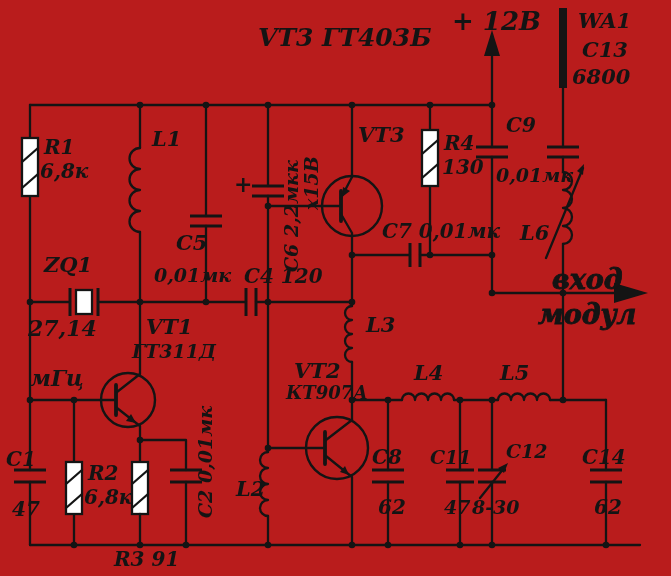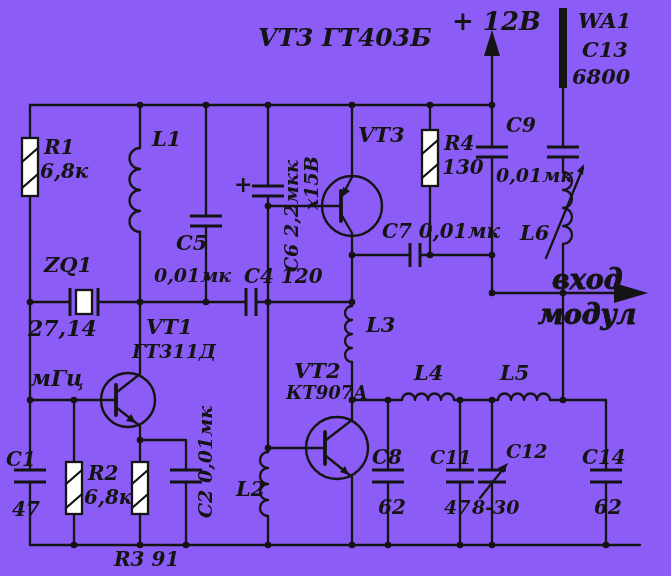--- a/index.html
+++ b/index.html
@@ -1,16 +1,16 @@
 <!DOCTYPE html>
 <html><head>
 <meta charset="utf-8">
 <style>
   html,body{margin:0;padding:0;background:#ffffff;}
-  .page{width:671px;height:576px;background:#8b5cf6;position:relative;overflow:hidden;}
+  .page{width:671px;height:576px;background:#b91c1c;position:relative;overflow:hidden;}
   svg{display:block;}
   .wire{stroke:#141414;stroke-width:2.3;fill:none;stroke-linecap:round;stroke-linejoin:round;}
   .plate{stroke:#141414;stroke-width:3;fill:none;stroke-linecap:butt;}
   .bar{stroke:#141414;stroke-width:3.8;fill:none;stroke-linecap:round;}
   .box{fill:#ffffff;stroke:#141414;stroke-width:2.3;}
   .dot{fill:#141414;stroke:none;}
   .arr{fill:#141414;stroke:none;}
   .lb{font-family:"DejaVu Serif", "Liberation Serif", serif;font-style:italic;font-weight:bold;fill:#141414;}
   .heavy{stroke:#141414;stroke-width:0.9;}
 </style>

